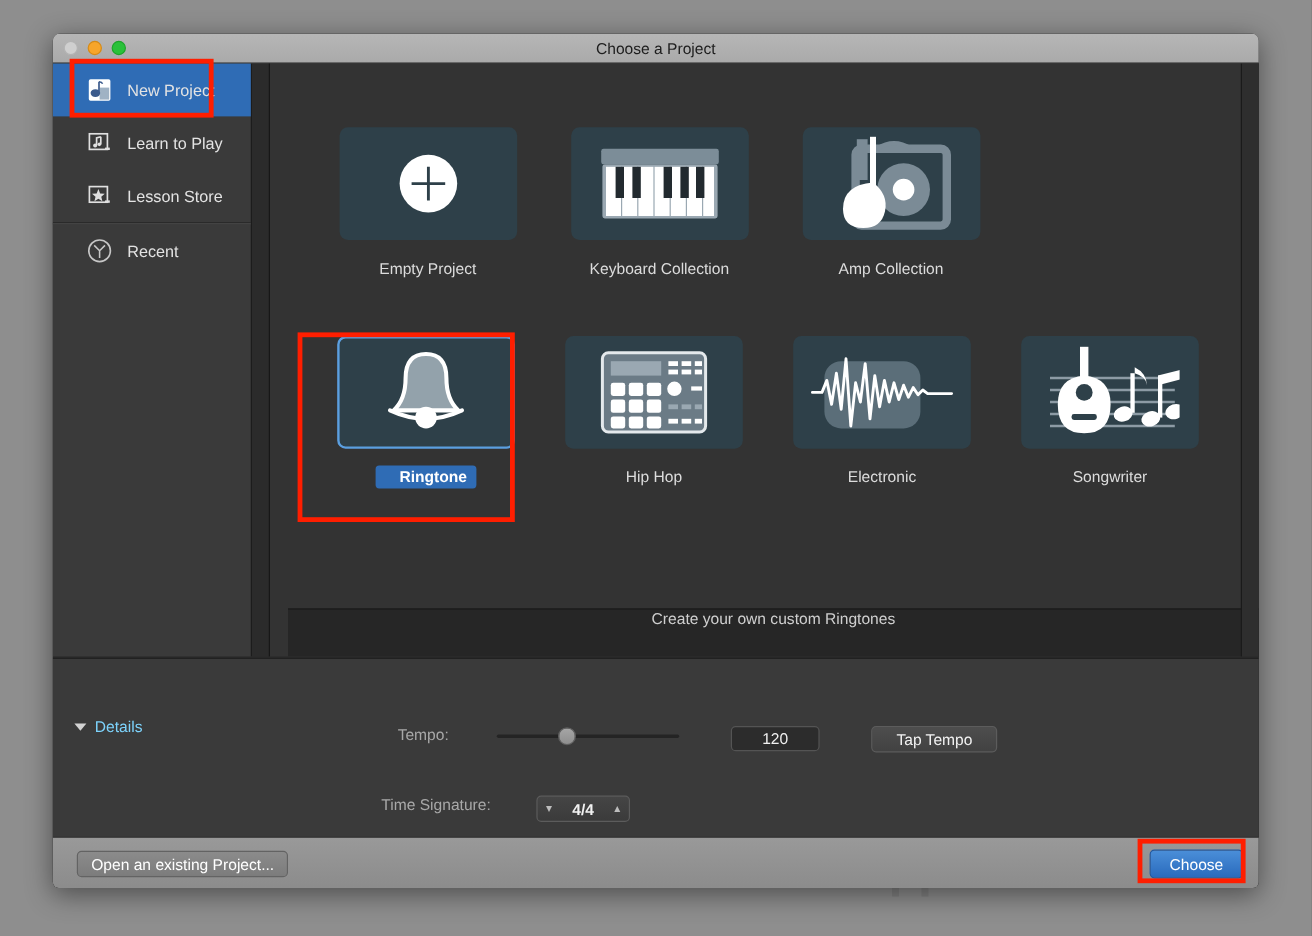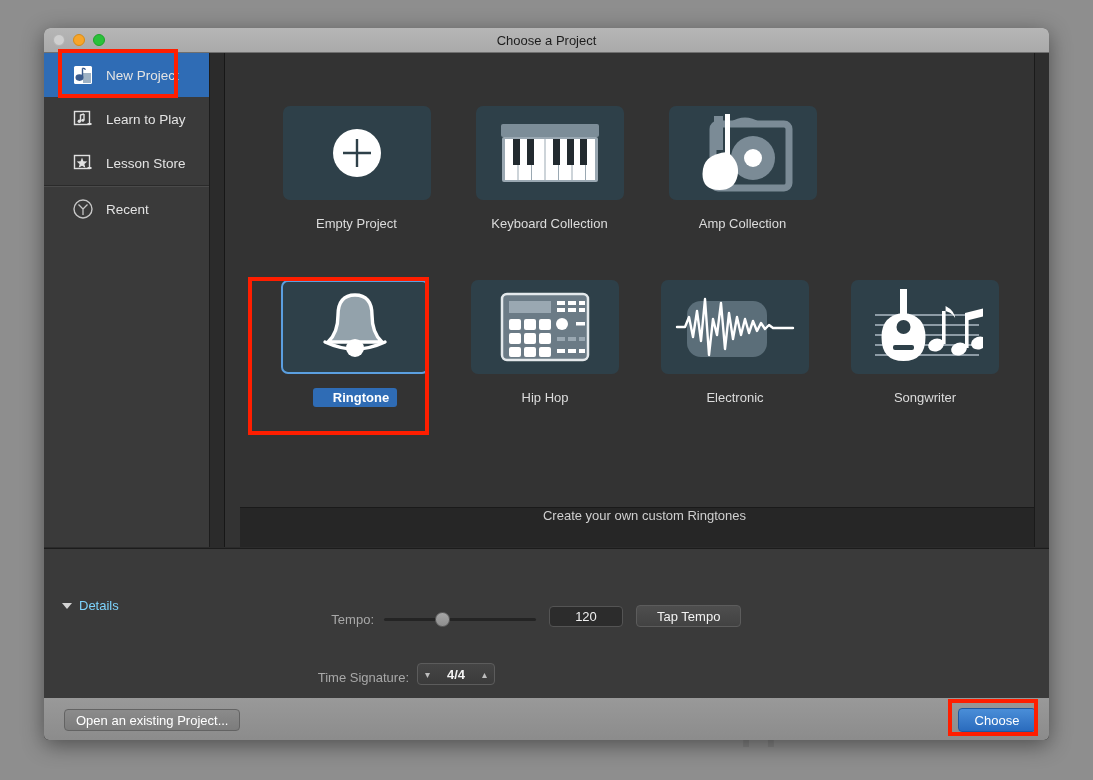--- a/index.html
+++ b/index.html
@@ -231,21 +231,22 @@
     width: 0; height: 0;
     border-left: 5px solid transparent;
     border-right: 5px solid transparent;
     border-top: 6px solid #d3d3d3;
     margin-right: 7px;
   }
 
   .frow {
     position: absolute;
     display: flex;
-    align-items: flex-end;
+    align-items: flex-start;
+    gap: 30px;
   }
   .flabel {
     color: #a8a8a8;
     font-size: 13px;
     text-align: right;
     white-space: nowrap;
   }
 
   
   .slider {

